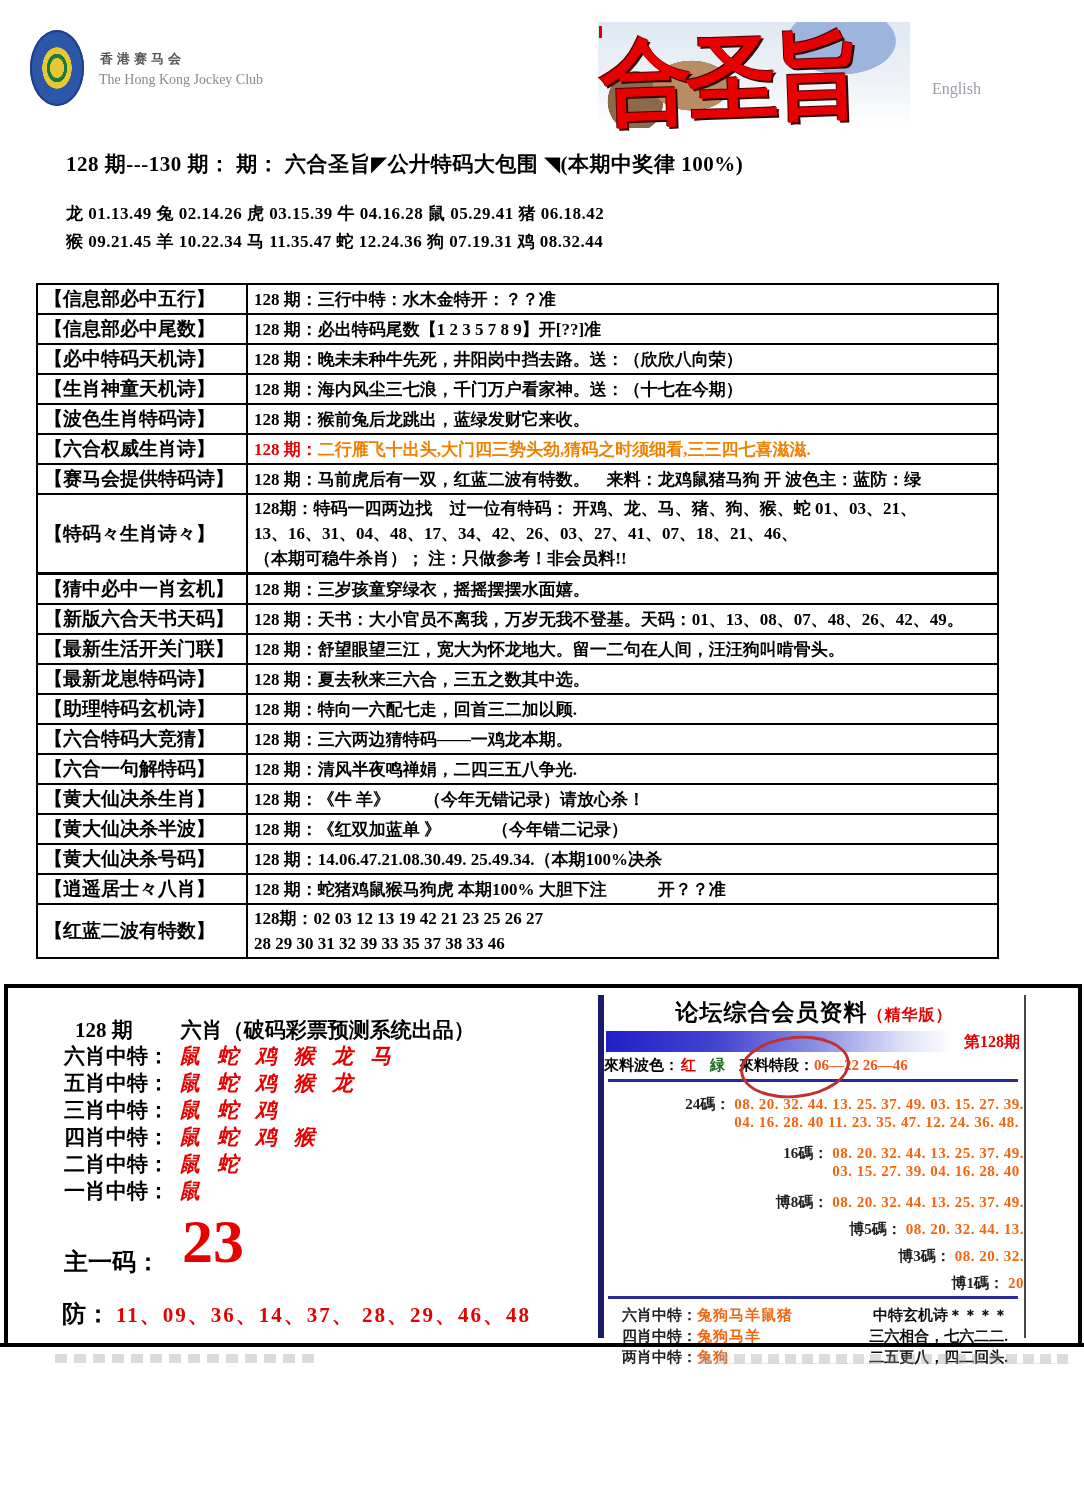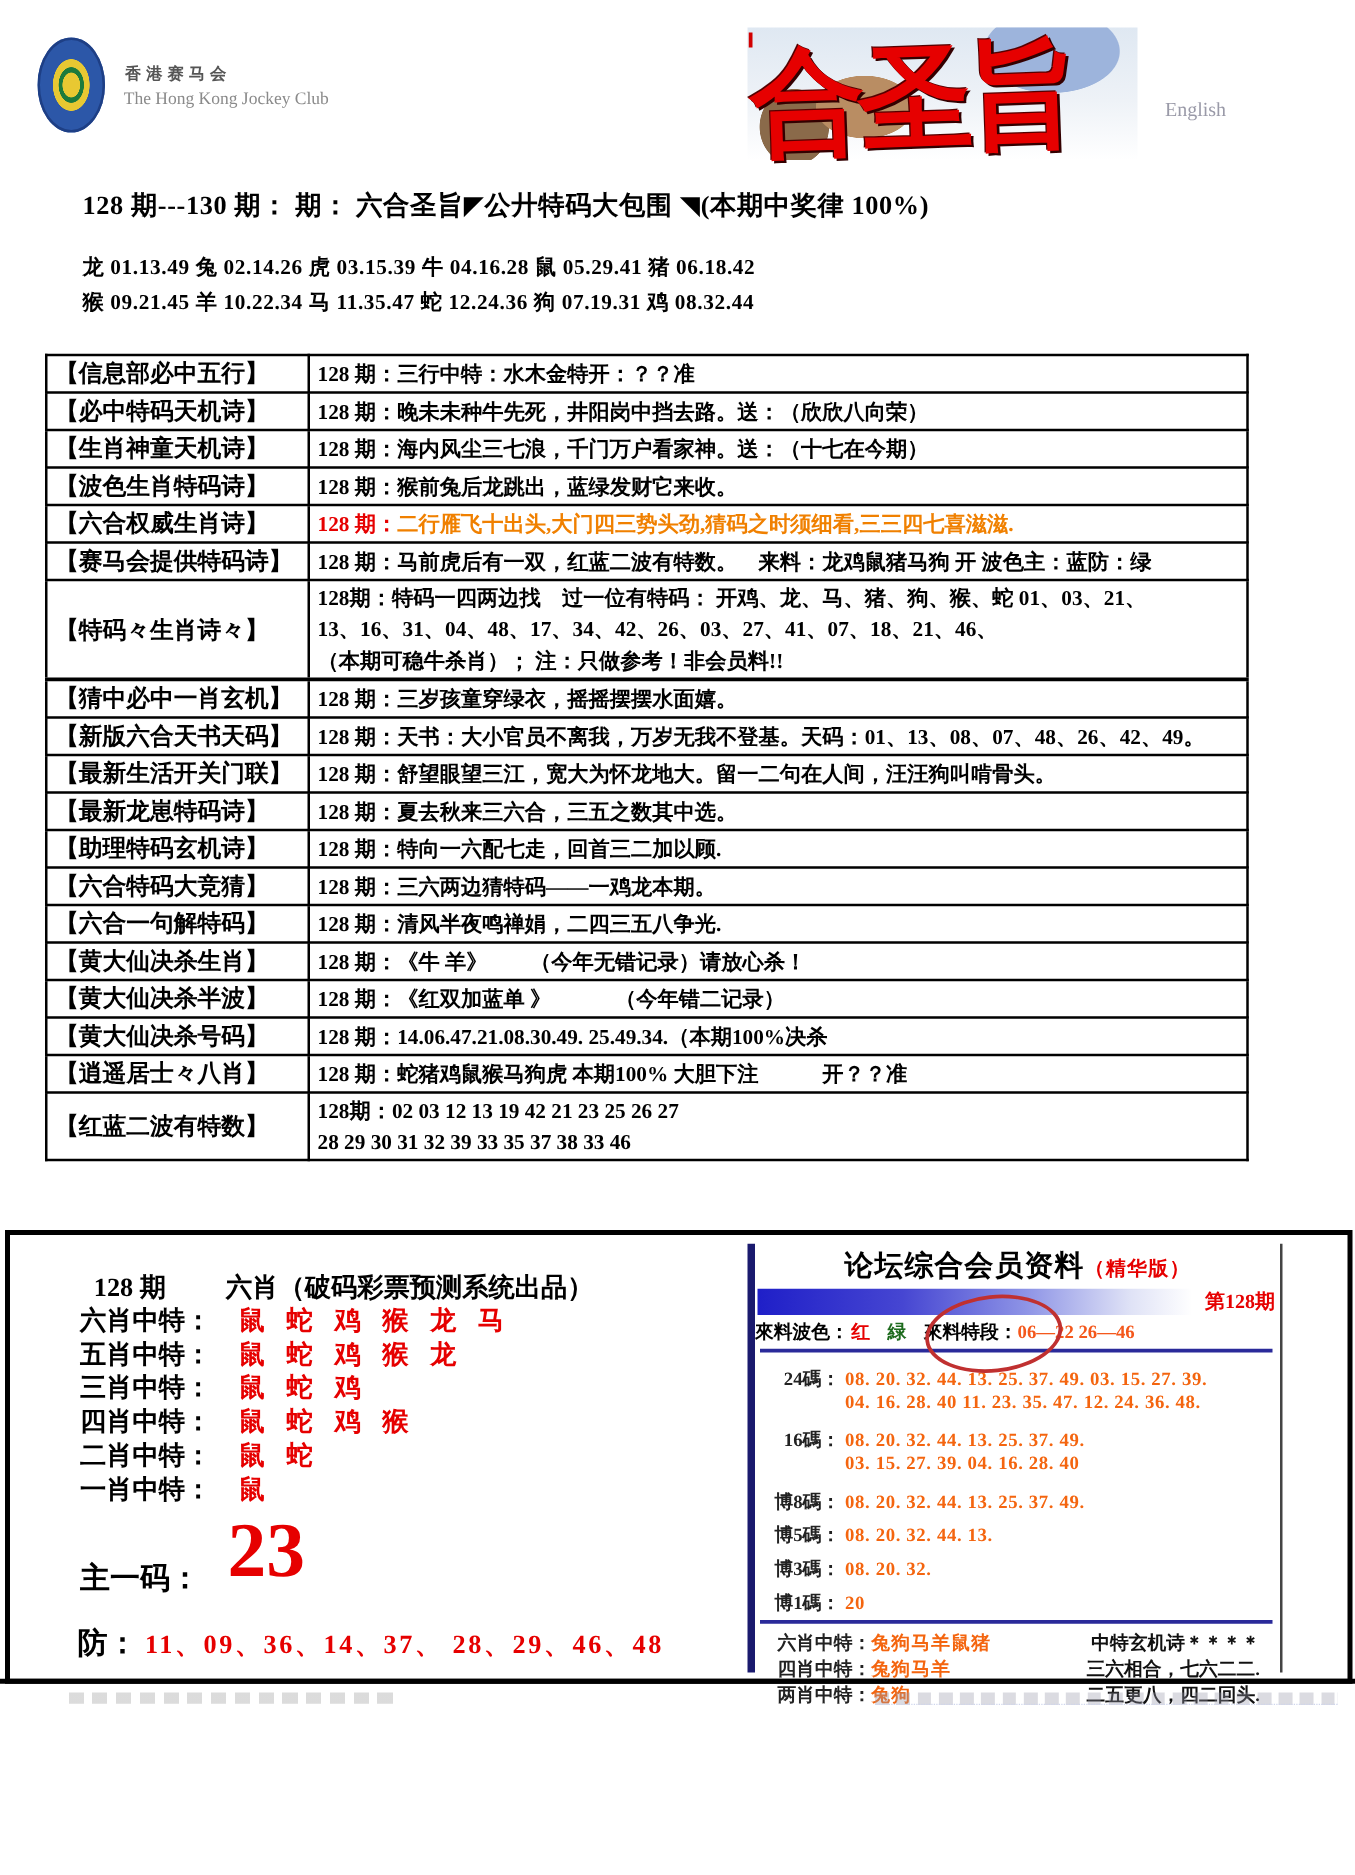--- a/index.html
+++ b/index.html
@@ -37,41 +37,41 @@
   .tips tr.hl .prefix{color:#e60000;}
   .tips tr.hl .body{color:#f08000;}
 
   
   .bottom-box{left:4px;top:984px;width:1070px;height:355px;border:4px solid #000;background:#fff;}
   .bl-heading{left:75px;top:1016px;font-size:21px;font-weight:bold;}
   .bl-heading .rest{margin-left:48px;}
   .xiao-rows{left:64px;top:1042px;}
   .xiao-row{height:27px;font-size:21px;font-weight:bold;white-space:nowrap;}
   .xiao-row .xl{color:#000;}
-  .xiao-row .xv{color:#e60000;margin-left:22px;letter-spacing:6px;}
+  .xiao-row .xv{color:#e60000;margin-left:10px;letter-spacing:6px;font-style:italic;}
   .main-code-label{left:64px;top:1246px;font-size:24px;font-weight:bold;}
   .main-code{left:182px;top:1206px;font-size:62px;font-weight:bold;color:#e60000;}
   .guard{left:62px;top:1298px;font-size:24px;font-weight:bold;white-space:nowrap;}
   .guard .gv{color:#e60000;font-size:21px;letter-spacing:2px;margin-left:6px;}
 
   
   .panel{left:598px;top:995px;width:420px;height:343px;background:#fff;
     border-left:6px solid #1a1a6e;border-right:2px solid #444;}
   .panel-title{text-align:center;margin-top:2px;font-size:23px;font-weight:bold;letter-spacing:1px;white-space:nowrap;}
   .panel-title .suffix{color:#e60000;font-size:16px;}
   .panel-bar{margin:3px 4px 0 2px;height:21px;line-height:21px;text-align:right;
     background:linear-gradient(90deg,#1f1fc8 0%,#4646d2 28%,#8e94e6 52%,#dfe2f6 72%,#ffffff 84%);
     font-size:16px;font-weight:bold;color:#e60000;white-space:nowrap;}
   .panel-bose{margin-top:4px;text-align:left;font-size:15px;font-weight:bold;white-space:nowrap;}
   .panel-bose .red{color:#e60000;margin:0 14px 0 2px;}
   .panel-bose .green{color:#1c6a1c;margin-right:14px;}
   .panel-bose .orange{color:#f4581c;}
   .pdivider{margin:4px 6px 0 4px;height:0;border-top:3px solid #2a2a9a;}
   .code-rows{margin-top:5px;}
-  .code-row{display:flex;font-size:15px;font-weight:bold;line-height:18px;}
+  .code-row{display:flex;font-size:15px;font-weight:bold;line-height:18px;justify-content:flex-end;}
   .code-row .cl{width:68px;text-align:right;color:#222;flex:none;}
   .code-row .cv{color:#f4650f;margin-left:4px;letter-spacing:.5px;}
   .code-row.gap{margin-top:13px;}
   .code-row.gap2{margin-top:9px;}
   .zhongte{margin-top:6px;}
   .zt-row{display:flex;font-size:15px;font-weight:bold;line-height:21px;}
   .zt-row .ztl{margin-left:18px;color:#222;flex:none;}
   .zt-row .ztv{color:#f4650f;letter-spacing:1px;text-align:right;}
   .zt-row .ztr{margin-left:auto;margin-right:16px;color:#111;}
   .red-oval{left:740px;top:1036px;width:104px;height:56px;border:3px solid #c03030;border-radius:50%;
@@ -99,20 +99,26 @@
 <div class="abs page-title">128 期---130 期： 期： 六合圣旨◤公廾特码大包围 ◥(本期中奖律 100%)</div>
 <div class="abs zodiac z1">龙 01.13.49 兔 02.14.26 虎 03.15.39 牛 04.16.28 鼠 05.29.41 猪 06.18.42</div>
 <div class="abs zodiac z2">猴 09.21.45 羊 10.22.34 马 11.35.47 蛇 12.24.36 狗 07.19.31 鸡 08.32.44</div>
 
 <table class="abs tips">
   <tbody>
       <tr>
         <td class="lbl">【信息部必中五行】</td>
         <td class="cnt">
           <div class="line"><span class="prefix">128 期：</span><span class="body">三行中特：水木金特开：？？准</span></div>
+        </td>
+      </tr>
+      <tr>
+        <td class="lbl">【信息部必中尾数】</td>
+        <td class="cnt">
+          <div class="line"><span class="prefix">128 期：</span><span class="body">必出特码尾数【1 2 3 5 7 8 9】开[??]准</span></div>
         </td>
       </tr>
       <tr>
         <td class="lbl">【必中特码天机诗】</td>
         <td class="cnt">
           <div class="line"><span class="prefix">128 期：</span><span class="body">晚未未种牛先死，井阳岗中挡去路。送：（欣欣八向荣）</span></div>
         </td>
       </tr>
       <tr>
         <td class="lbl">【生肖神童天机诗】</td>

